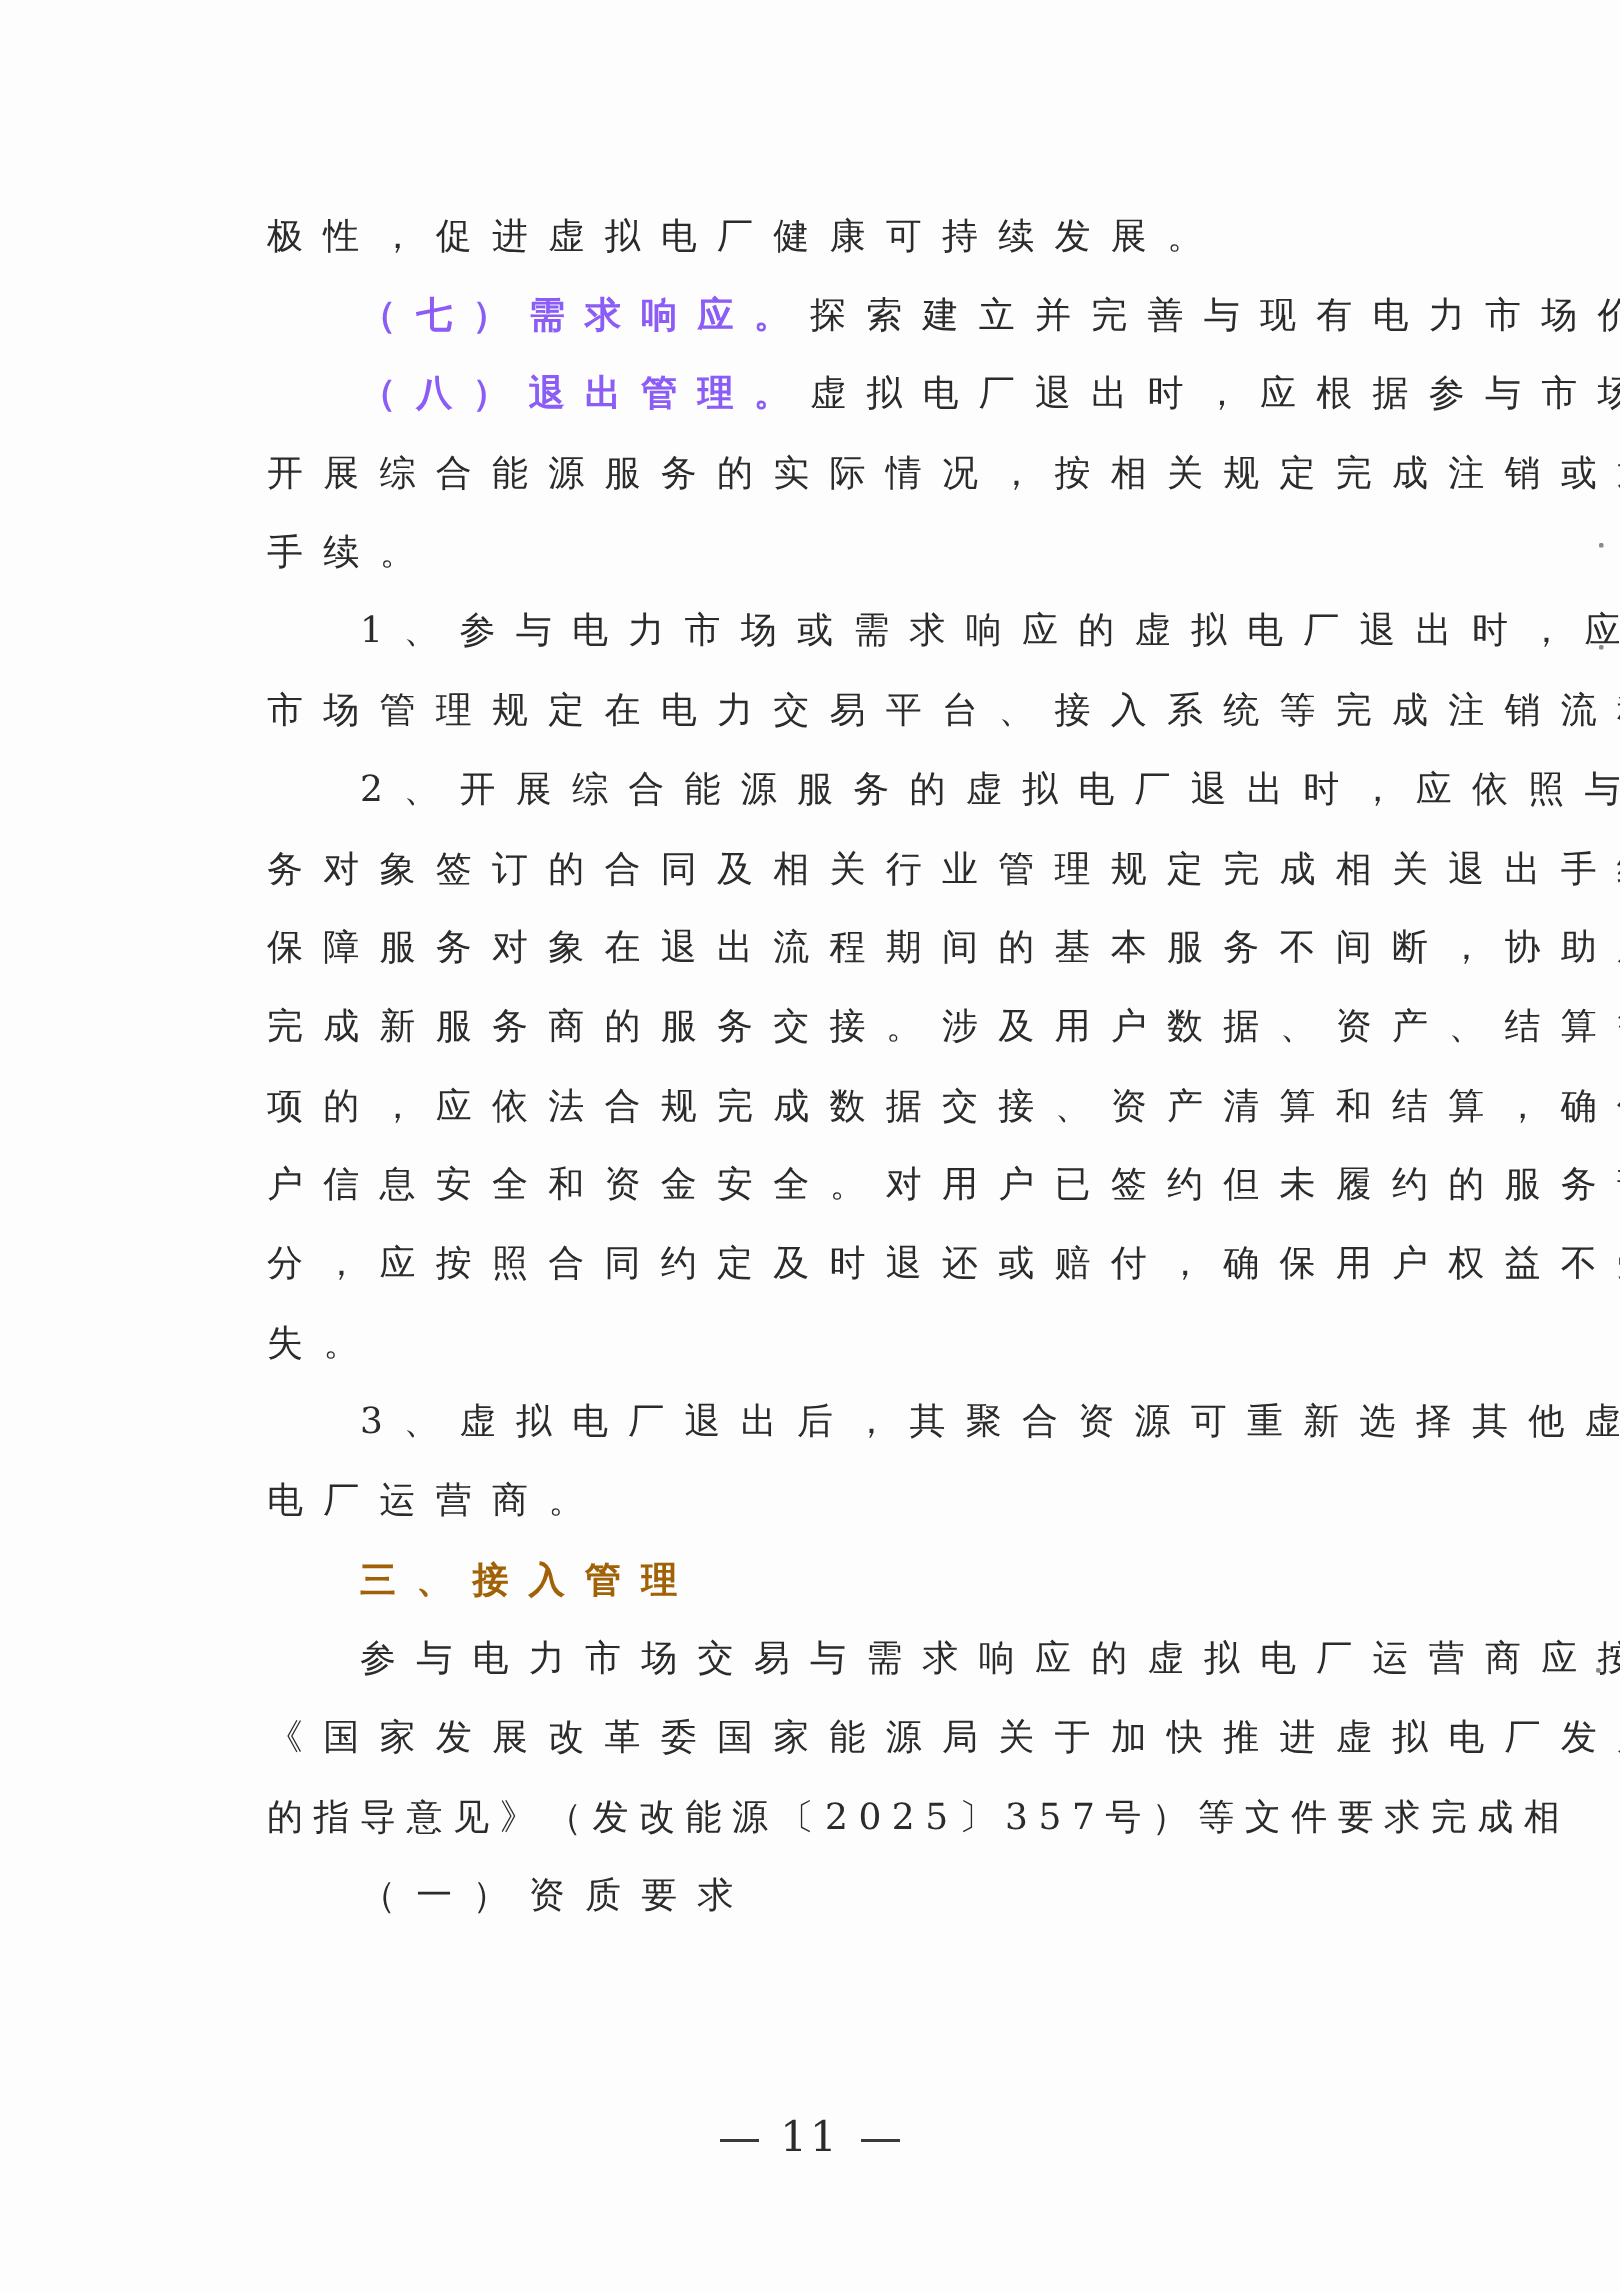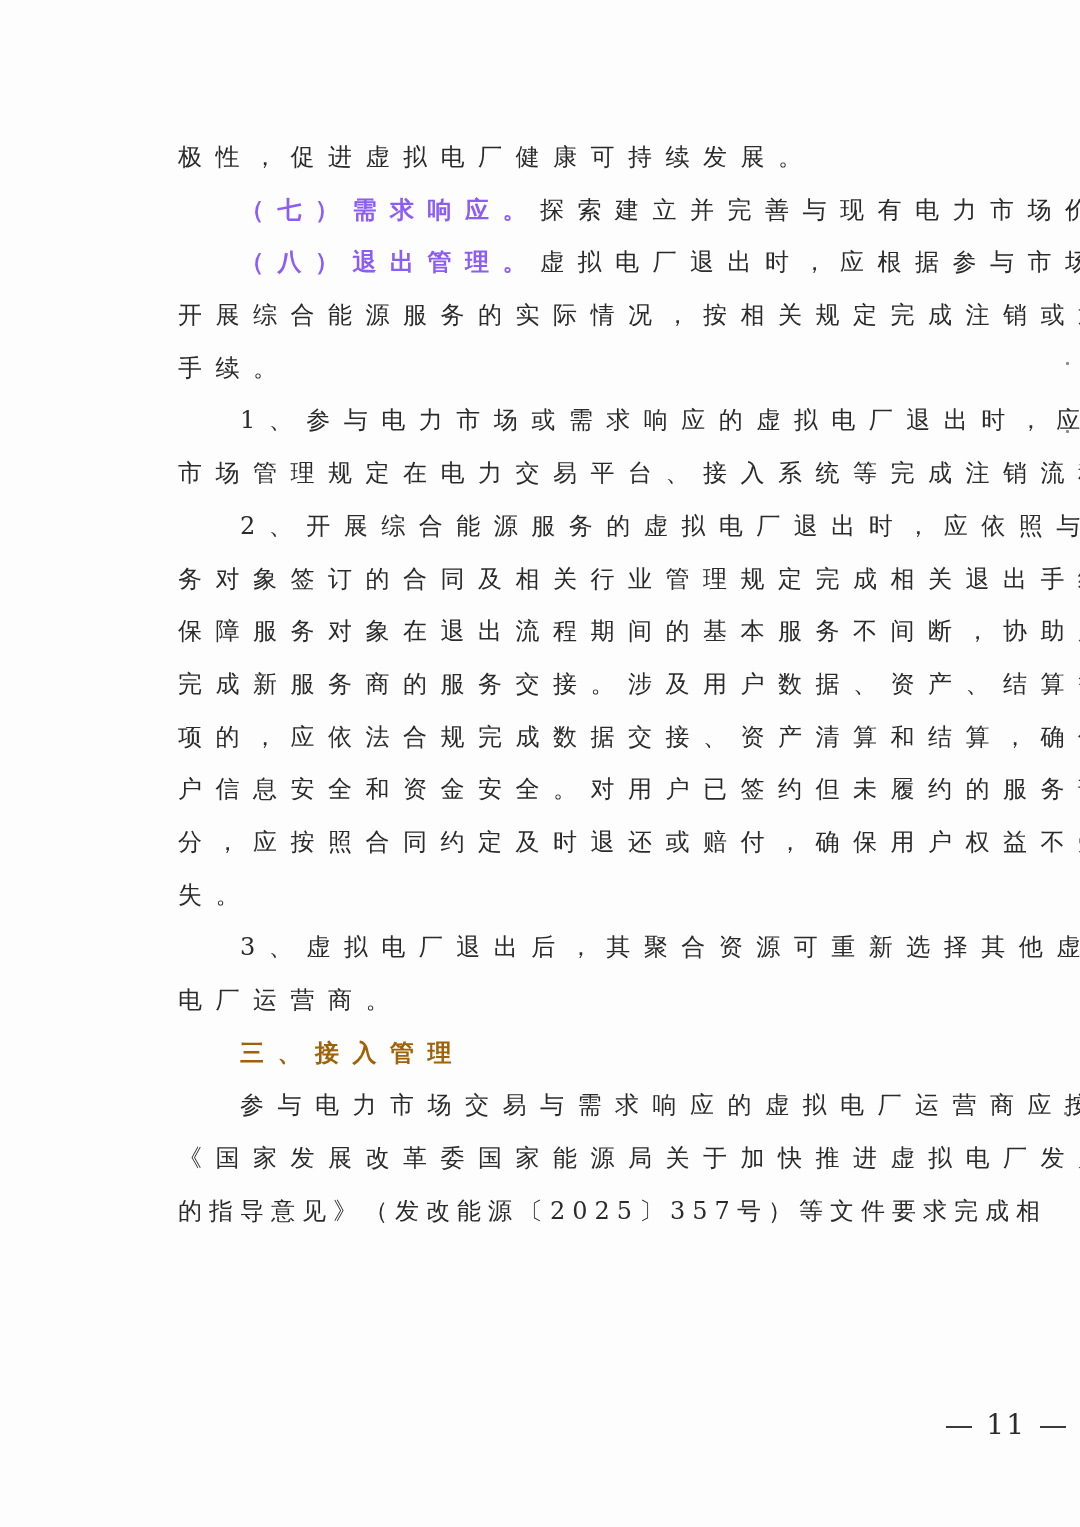--- a/index.html
+++ b/index.html
@@ -47,21 +47,21 @@
     .section-heading {
       font-family: "DejaVu Sans", "Liberation Sans", sans-serif;
       font-weight: bold;
       color: #a16207;
     }
     .page-number {
       position: absolute;
       left: 0;
       width: 1080px;
       top: 1408px;
-      text-align: right;
+      text-align: center;
       font-size: 28px;
       color: #2b2b2b;
       letter-spacing: 2px;
     }
     .page-number .dash {
       display: inline-block;
       width: 26px;
       height: 2px;
       background: #3a3a3a;
       vertical-align: middle;
@@ -161,20 +161,23 @@
 
     <div class="line">
       <span>《国家发展改革委国家能源局关于加快推进虚拟电厂发展</span>
     </div>
 
     <div class="line tight-line">
       <span style="letter-spacing:7px;">的指导意见》（发改能源〔2025〕357号）等文件要求完成相</span>
     </div>
 
 
+    <div class="line indent">
+      <span>（一）资质要求</span>
+    </div>
 
   </div>
 
   <div class="page-number">
     <span class="dash"></span><span>11</span><span class="dash"></span>
   </div>
 
   <div class="scan-mark" style="left:1066px; top:362px;"></div>
   <div class="scan-mark" style="left:1066px; top:430px;"></div>
   <div class="scan-mark" style="left:1064px; top:1112px;"></div>

